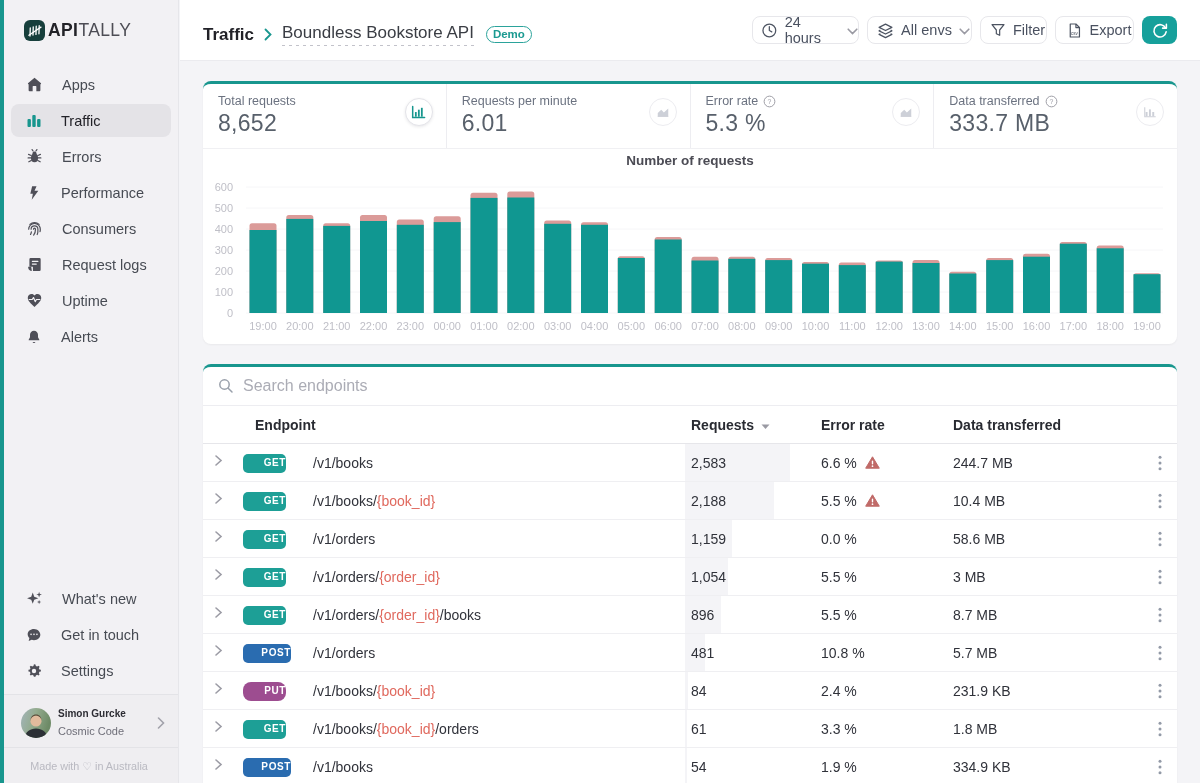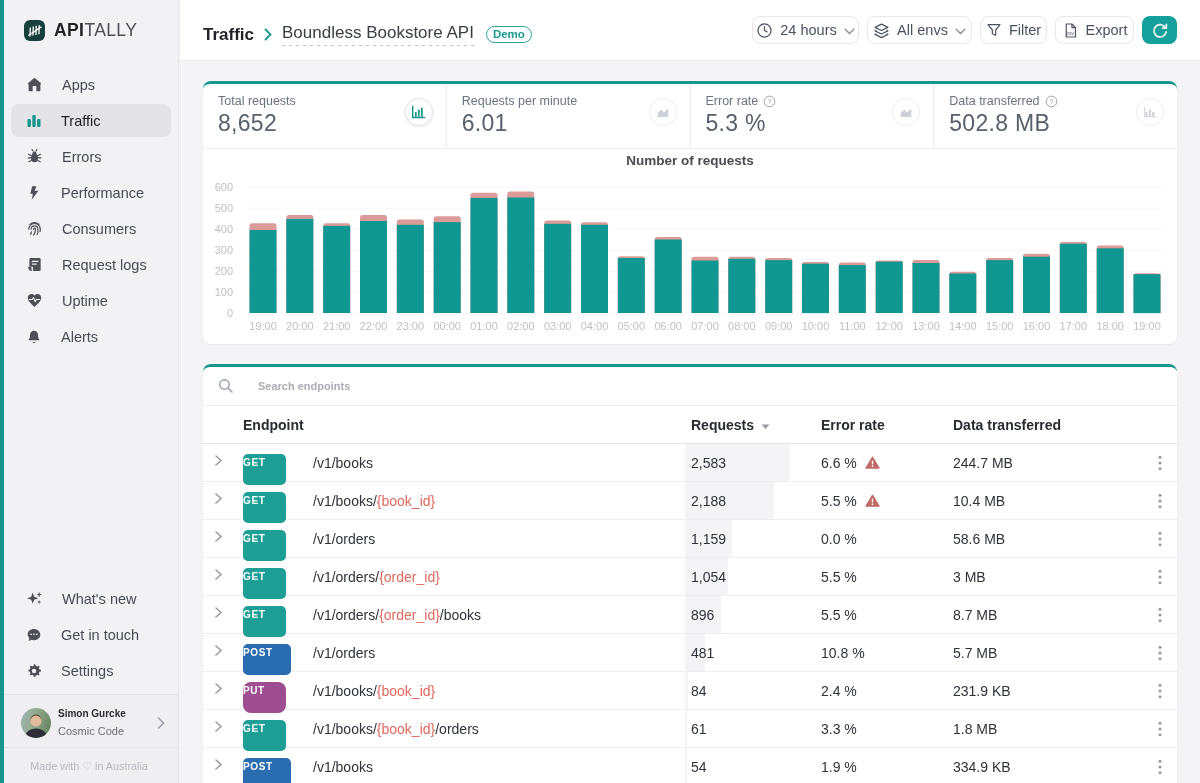--- a/index.html
+++ b/index.html
@@ -4,21 +4,21 @@
 <style>
 * { margin:0; padding:0; box-sizing:border-box; }
 html,body { width:1200px; height:783px; overflow:hidden; font-family:"Liberation Sans", sans-serif; background:#f4f4f7; }
 #app { position:relative; width:1200px; height:783px; }
 
 
 #sidebar { position:absolute; left:0; top:0; width:179px; height:783px; background:#f2f1f4; border-right:1px solid #e6e6ea; }
 #teal-stripe { position:absolute; left:0; top:0; width:4px; height:783px; background:#18968e; }
 #logo { position:absolute; left:24px; top:20px; display:flex; align-items:center; }
 #logo-sq { width:21px; height:21px; background:#173f3c; border-radius:6px; display:flex; align-items:center; justify-content:center; }
-#logo-text { margin-left:9px; font-size:17.5px; letter-spacing:0.4px; color:#4d4d55; }
+#logo-text { margin-left:3px; font-size:17.5px; letter-spacing:0.4px; color:#4d4d55; }
 #logo-text b { color:#232328; font-weight:700; }
 .nav { position:absolute; left:11px; width:160px; }
 .nav-item { display:flex; align-items:center; height:33px; margin-bottom:3px; border-radius:8px; padding-left:15px; color:#474b53; font-size:14.5px; }
 .nav-item svg { margin-right:19px; flex:none; }
 .nav-item.active { background:#e4e3e7; color:#222228; }
 #nav-top { top:68px; }
 #nav-bot { top:582px; }
 #profile { position:absolute; left:0; top:694px; width:178px; height:53px; border-top:1px solid #e3e3e7; background:#efeef1; }
 #avatar { position:absolute; left:21px; top:708px; width:30px; height:30px; border-radius:50%; overflow:hidden; }
 #pname { position:absolute; left:58px; top:708px; font-size:10px; font-weight:700; color:#2c2c33; }
@@ -27,21 +27,21 @@
 #made { position:absolute; left:0; top:747px; width:178px; height:36px; border-top:1px solid #e3e3e7; background:#efeef1; color:#b9b9c1; font-size:10.8px; text-align:center; line-height:36px; }
 
 
 #header { position:absolute; left:180px; top:0; width:1020px; height:61px; background:#ffffff; border-bottom:1px solid #ebebef; }
 #crumbs { position:absolute; left:23px; top:23px; display:flex; align-items:center; font-size:17px; }
 #crumbs .c1 { font-weight:700; color:#212127; }
 #crumbs .sep { margin:0 10px; display:flex; align-items:center; }
 #crumbs .c2 { font-size:17px; color:#3a3d44; padding-bottom:3px; background-image:repeating-linear-gradient(90deg, #c2c2ca 0, #c2c2ca 3px, transparent 3px, transparent 7px); background-size:100% 1px; background-position:0 100%; background-repeat:no-repeat; }
 #demo { margin-left:12px; border:1.4px solid #2ba39b; color:#1b9a91; font-size:11.5px; font-weight:700; border-radius:999px; padding:1px 6px 2px; }
 #hbtns { position:absolute; right:23px; top:16px; display:flex; align-items:center; gap:8px; }
-.btn { display:flex; align-items:center; justify-content:center; height:28px; background:#fff; border:1px solid #e7e7eb; border-radius:8px; font-size:14.5px; color:#4a5160; gap:7px; }
+.btn { display:flex; align-items:center; justify-content:center; height:28px; background:#fff; border:1px solid #e7e7eb; border-radius:8px; font-size:14.5px; color:#4a5160; gap:7px;padding-left:8px; }
 .btn .chev { color:#9a9aa3; }
 #refresh { width:35px; height:28px; flex:none; background:#16a09b; border:none; border-radius:8px; display:flex; align-items:center; justify-content:center; padding:0; }
 
 
 .card { position:absolute; left:203px; width:974px; background:#fff; border-radius:8px; border-top:3px solid #18968e; box-shadow:0 1px 2px rgba(30,30,40,0.05); }
 #card1 { top:81px; height:263px; }
 #card2 { top:364px; height:450px; }
 
 
 #metrics { display:flex; height:65px; border-bottom:1px solid #f0f0f3; }
@@ -51,27 +51,27 @@
 .mvalue { font-size:23px; font-weight:400; color:#58606b; margin-top:2px; letter-spacing:0.3px; }
 .micon { position:absolute; right:13px; top:14px; width:28px; height:28px; border-radius:50%; border:1px solid #ececf0; display:flex; align-items:center; justify-content:center; }
 .micon.sel { background:#fff; border-color:#e4e4e9; box-shadow:0 1px 3px rgba(40,40,60,0.10); }
 
 
 #chart-title { position:absolute; left:0; top:69px; width:974px; text-align:center; font-size:13.5px; font-weight:700; color:#4b4b54; }
 #chart { position:absolute; left:0; top:97px; }
 
 
 #searchrow { position:relative; height:39px; border-bottom:1px solid #ededf1; display:flex; align-items:center; padding-left:15px; }
-#searchrow input { border:none; outline:none; font-size:11px; color:#3c3c44; margin-left:24px; width:600px; font-family:"Liberation Sans",sans-serif;font-weight:bold; }
+#searchrow input { border:none; outline:none; font-size:16px; color:#3c3c44; margin-left:9px; width:600px; font-family:"Liberation Sans",sans-serif; }
 #searchrow input::placeholder { color:#abacb5; }
 #thead { position:relative; height:38px; border-bottom:1px solid #e6e6ea; font-size:14px; font-weight:700; color:#292b32; }
 #thead div { position:absolute; top:11px; }
 .trow { position:relative; height:38px; border-bottom:1px solid #efeff2; font-size:14px; color:#30323a; }
 .rchev { position:absolute; left:11px; top:10px; color:#9c9ca5; }
-.badge { position:absolute; left:40px; top:10px; height:31px; line-height:17px; border-radius:5px; color:#fff; font-size:10px; font-weight:700; letter-spacing:0.6px; text-align:left; }
+.badge { position:absolute; left:40px; top:10px; height:19px; line-height:17px; border-radius:5px; color:#fff; font-size:10px; font-weight:700; letter-spacing:0.6px; text-align:right; }
 .badge.get { width:43px; background:#1d9f96; }
 .badge.post { width:48px; background:#2a6cb0; }
 .badge.put { width:43px; background:#9d4d90;border-radius:8px; }
 .rpath { position:absolute; left:110px; top:11px; }
 .rpath .prm { color:#e0695e; }
 .rbar { position:absolute; left:482px; top:0; height:37px; background:#f4f4f7; }
 .rreq { position:absolute; left:488px; top:11px; }
 .rerr { position:absolute; left:618px; top:11px; }
 .rdat { position:absolute; left:750px; top:11px; }
 .rdots { position:absolute; left:955px; top:11px; }
@@ -313,21 +313,21 @@
               <path d="M2 13 V9 L6 5.5 L9 8.5 L14 4 V13 Z" fill="#cdd0d8"></path>
               <path d="M2 13 H14" stroke="#cdd0d8" stroke-width="1.2"></path>
             </svg>
           </div>
         </div>
     <div class="metric">
           <div class="mlabel">Data transferred <svg width="13" height="13" viewBox="0 0 16 16">
               <circle cx="8" cy="8" r="6.6" fill="none" stroke="#9b9ba4" stroke-width="1.2"></circle>
               <text x="8" y="11" font-size="8.5" text-anchor="middle" fill="#9b9ba4" font-family="Liberation Sans">?</text>
             </svg></div>
-          <div class="mvalue">502.8 MB</div>
+          <div class="mvalue">333.7 MB</div>
           <div class="micon">
             <svg width="14" height="14" viewBox="0 0 16 16">
               <g fill="#cdd0d8">
                 <rect x="3" y="8" width="2.2" height="5"></rect>
                 <rect x="6.8" y="5" width="2.2" height="8"></rect>
                 <rect x="10.6" y="8" width="2.2" height="5"></rect>
               </g>
               <path d="M2 2.5 V13.5 H14.5" stroke="#cdd0d8" stroke-width="1.2" fill="none"></path>
             </svg>
           </div>
@@ -429,21 +429,21 @@
 
 <div class="card" id="card2">
   <div id="searchrow">
     <svg width="16" height="16" viewBox="0 0 16 16">
           <circle cx="6.5" cy="6.5" r="4.7" fill="none" stroke="#99a0ab" stroke-width="1.5"></circle>
           <line x1="10.2" y1="10.2" x2="14" y2="14" stroke="#99a0ab" stroke-width="1.5" stroke-linecap="round"></line>
         </svg>
     <input placeholder="Search endpoints" style="">
   </div>
   <div id="thead">
-    <div style="left:40px">Endpoint</div>
+    <div style="left:52px">Endpoint</div>
     <div style="left:488px">Requests <svg width="9" height="6" viewBox="0 0 9 6" style="margin-left:3px">
             <path d="M0.5 0.5 L4.5 5 L8.5 0.5 Z" fill="#9a9aa3"></path>
           </svg></div>
     <div style="left:618px">Error rate</div>
     <div style="left:750px">Data transferred</div>
   </div>
   <div class="trow">
   <div class="rbar" style="width:105px"></div>
   <span class="rchev"><svg width="9" height="13" viewBox="0 0 9 13">
             <path d="M2 2 L7 6.5 L2 11" fill="none" stroke="#9c9ca5" stroke-width="1.6" stroke-linecap="round"></path>

